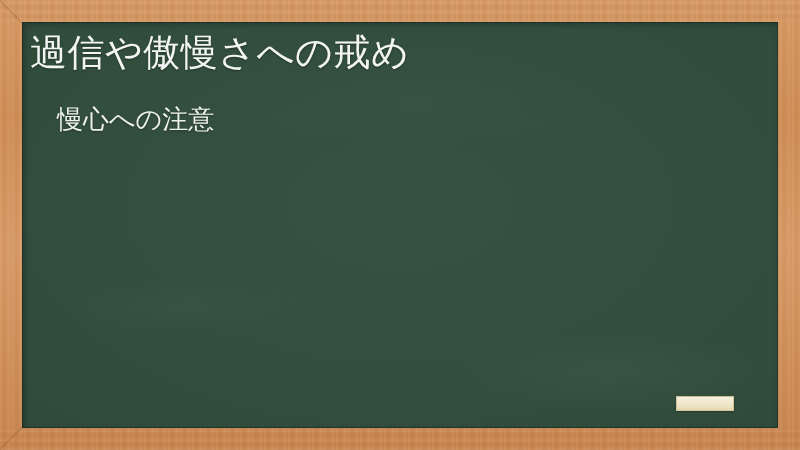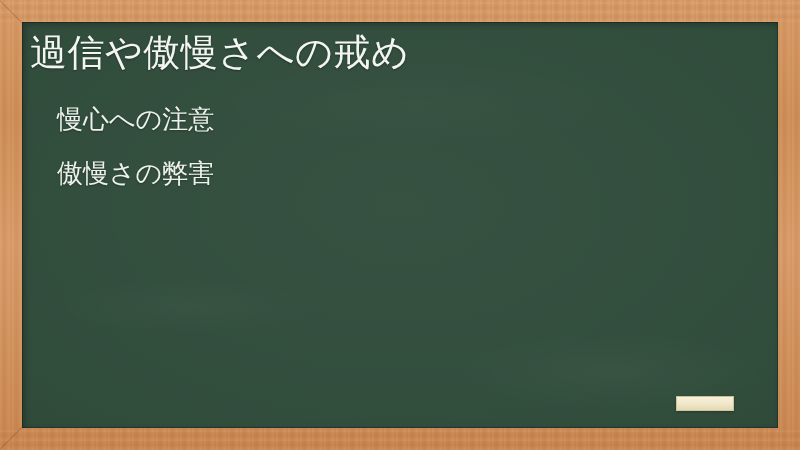--- a/index.html
+++ b/index.html
@@ -151,21 +151,20 @@
 
   <div class="miter bl"></div>
 
   <div class="board">
     <div class="content">
 
       <div class="title">過信や傲慢さへの戒め</div>
 
       <ul class="bullet-list">
         <li class="bullet-item">慢心への注意</li>
-        <li class="bullet-item">傲慢さの弊害</li>
       </ul>
 
     </div>
 
     <div class="eraser"></div>
   </div>
 
 </div>
 
 </body></html>

